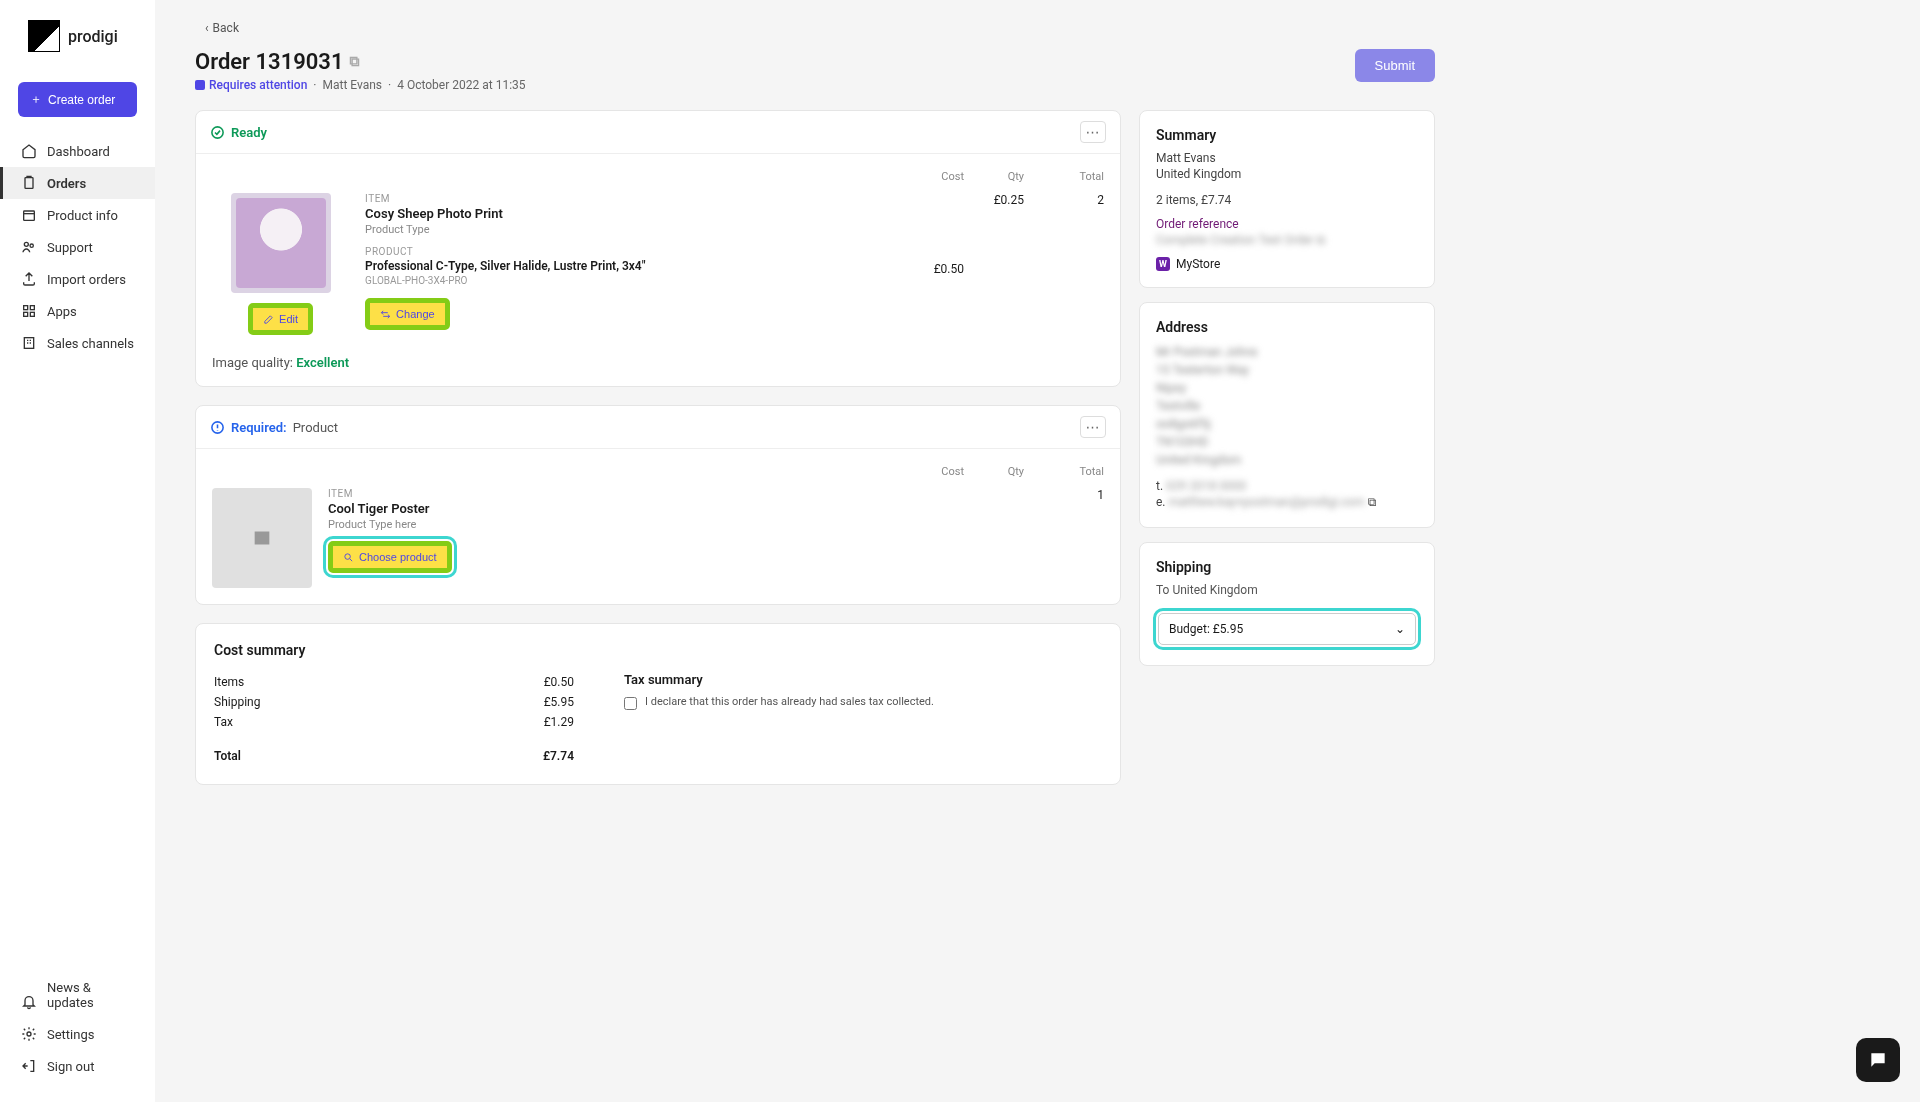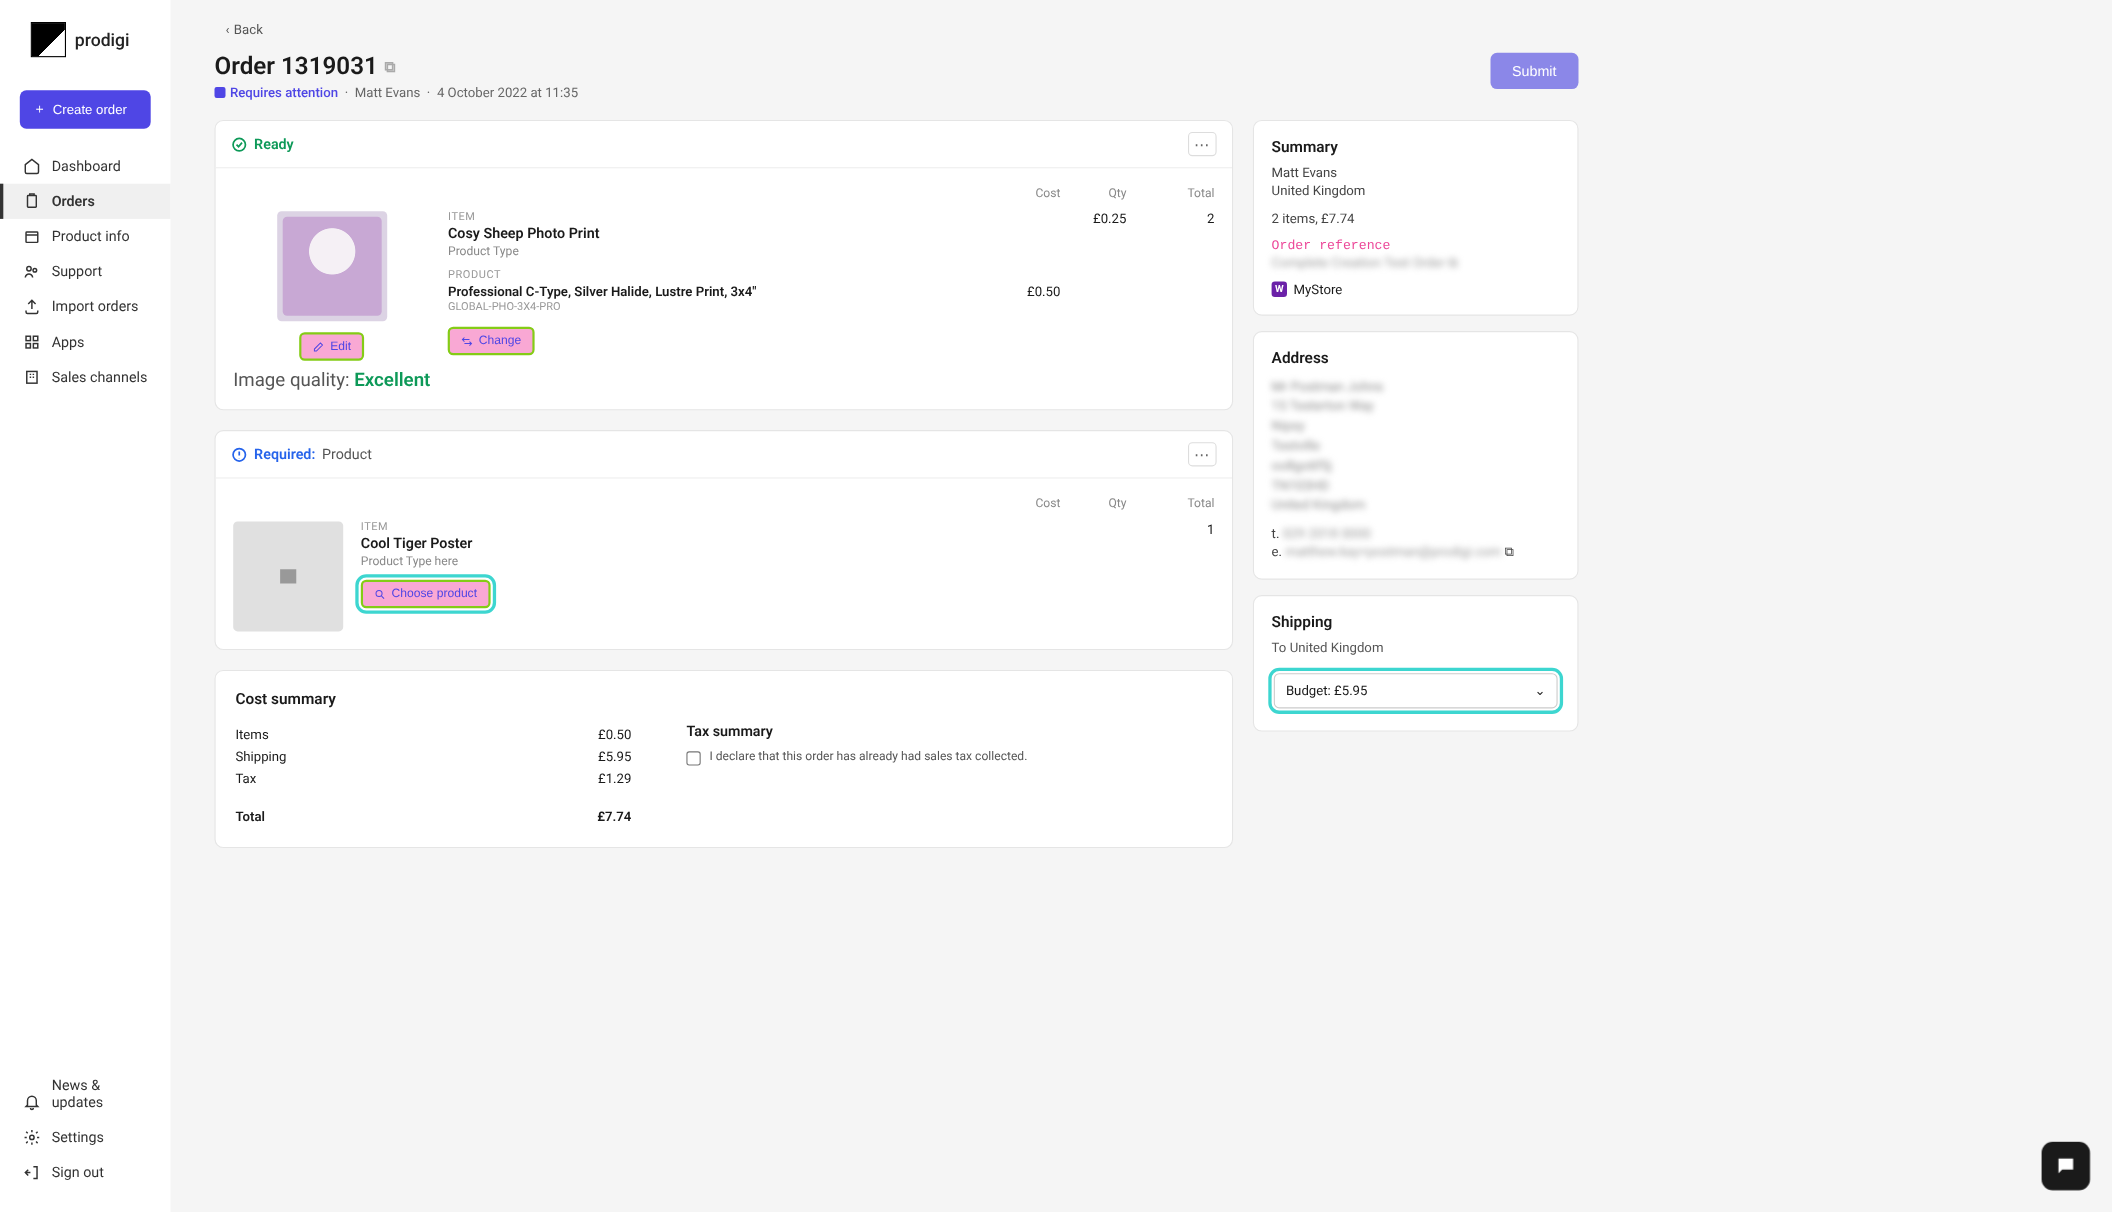--- a/index.html
+++ b/index.html
@@ -51,23 +51,23 @@
 .thumb svg { width: 22px; height: 22px; }
 .sheep-img { width: 90%; height: 90%; background: radial-gradient(circle at 50% 35%, #f5f0f5 0%, #f5f0f5 28%, #c8a8d4 29%, #c8a8d4 100%); border-radius: 4px; }
 .item-details { flex: 1; }
 .label-small { font-size: 10px; color: #999; letter-spacing: 0.5px; text-transform: uppercase; margin-bottom: 2px; }
 .item-name { font-size: 13px; font-weight: 600; margin-bottom: 2px; }
 .item-sub { font-size: 11px; color: #888; margin-bottom: 10px; }
 .product-line { font-size: 12px; font-weight: 600; margin-bottom: 2px; }
 .sku { font-size: 10px; color: #999; }
 .item-nums { display: grid; grid-template-columns: 70px 60px 80px; text-align: right; font-size: 12px; }
 .edit-row { display: flex; gap: 10px; margin-top: 12px; align-items: center; }
-.btn-outline { border: 2px solid #84cc16; color: #4f46e5; background: #f9a8d4; border-radius: 5px; padding: 5px 10px; font-size: 11px; display: inline-flex; align-items: center; gap: 5px; cursor: pointer; }
+.btn-outline { border: 5px solid #84cc16; color: #4f46e5; background: #fde047; border-radius: 5px; padding: 5px 10px; font-size: 11px; display: inline-flex; align-items: center; gap: 5px; cursor: pointer; }
 .btn-highlighted { outline: 3px solid #3dd6d0; outline-offset: 2px; }
-.image-quality { font-size: 17px; margin-top: 8px; color: #555; }
+.image-quality { font-size: 13px; margin-top: 20px; color: #555; }
 .image-quality .val { color: #0d9958; font-weight: 600; }
 
 
 .item-full { display: grid; grid-template-columns: 1fr 210px; }
 
 
 .cost-card { padding: 18px; }
 .cost-title { font-size: 14px; font-weight: 600; margin-bottom: 14px; }
 .cost-grid { display: flex; gap: 40px; }
 .cost-left { width: 360px; }
@@ -76,21 +76,21 @@
 .tax-col { flex: 1; margin-left: 10px; }
 .tax-title { font-size: 13px; font-weight: 600; margin-bottom: 8px; }
 .checkbox-row { display: flex; gap: 8px; font-size: 11px; color: #555; }
 .checkbox-row input { margin-top: 2px; cursor: pointer; }
 
 
 .panel { background: #fff; border-radius: 8px; border: 1px solid #e5e5e5; padding: 16px; }
 .panel h3 { font-size: 14px; font-weight: 600; margin-bottom: 8px; }
 .panel .line { font-size: 12px; color: #444; margin-bottom: 2px; }
 .panel .sep { height: 10px; }
-.order-ref-label { font-size: 12px; color: #ec4899; margin-top: 10px; margin-bottom: 2px; font-family: Liberation Mono, monospace; }
+.order-ref-label { font-size: 12px; color: #701a75; margin-top: 10px; margin-bottom: 2px; }
 .blurred { filter: blur(3px); color: #999; font-size: 12px; user-select: none; }
 .store-badge { display: inline-flex; align-items: center; gap: 6px; margin-top: 10px; font-size: 12px; }
 .store-icon { width: 14px; height: 14px; background: #6b21a8; color: #fff; border-radius: 3px; display: flex; align-items: center; justify-content: center; font-size: 9px; font-weight: bold; }
 .ship-to { font-size: 12px; color: #555; margin-bottom: 12px; }
 .ship-select { border: 1px solid #ccc; border-radius: 5px; padding: 8px 10px; font-size: 12px; display: flex; justify-content: space-between; align-items: center; cursor: pointer; background: #fff; outline: 3px solid #3dd6d0; outline-offset: 2px; }
 .ship-select-wrap { padding: 4px 2px; }
 .packing-note { font-size: 10px; color: #888; margin-top: 10px; line-height: 1.4; }
 .addr-blur { filter: blur(3px); color: #888; line-height: 1.5; font-size: 12px; margin-bottom: 10px; }
 .chat-fab { position: fixed; bottom: 20px; right: 20px; width: 44px; height: 44px; background: #1a1a1a; border-radius: 10px; display: flex; align-items: center; justify-content: center; cursor: pointer; }
 .icon { display: inline-flex; }

